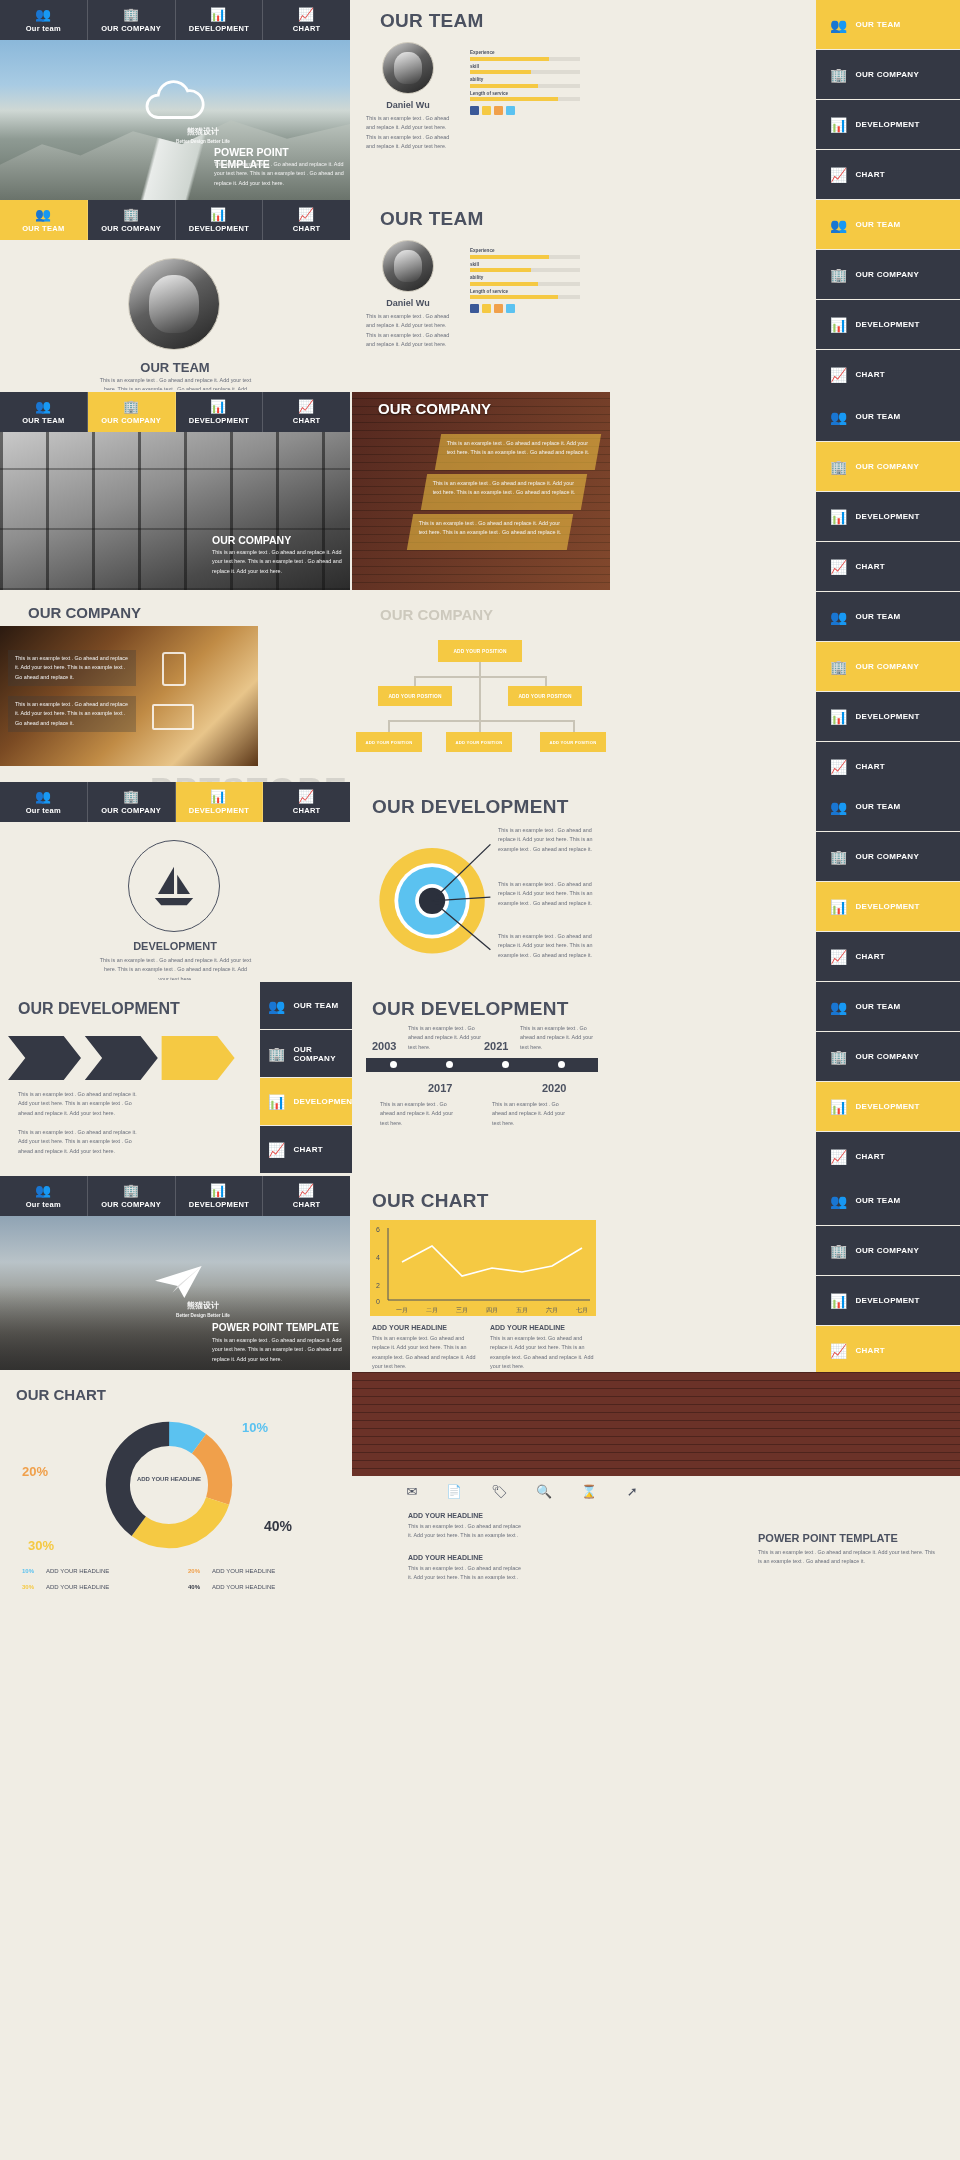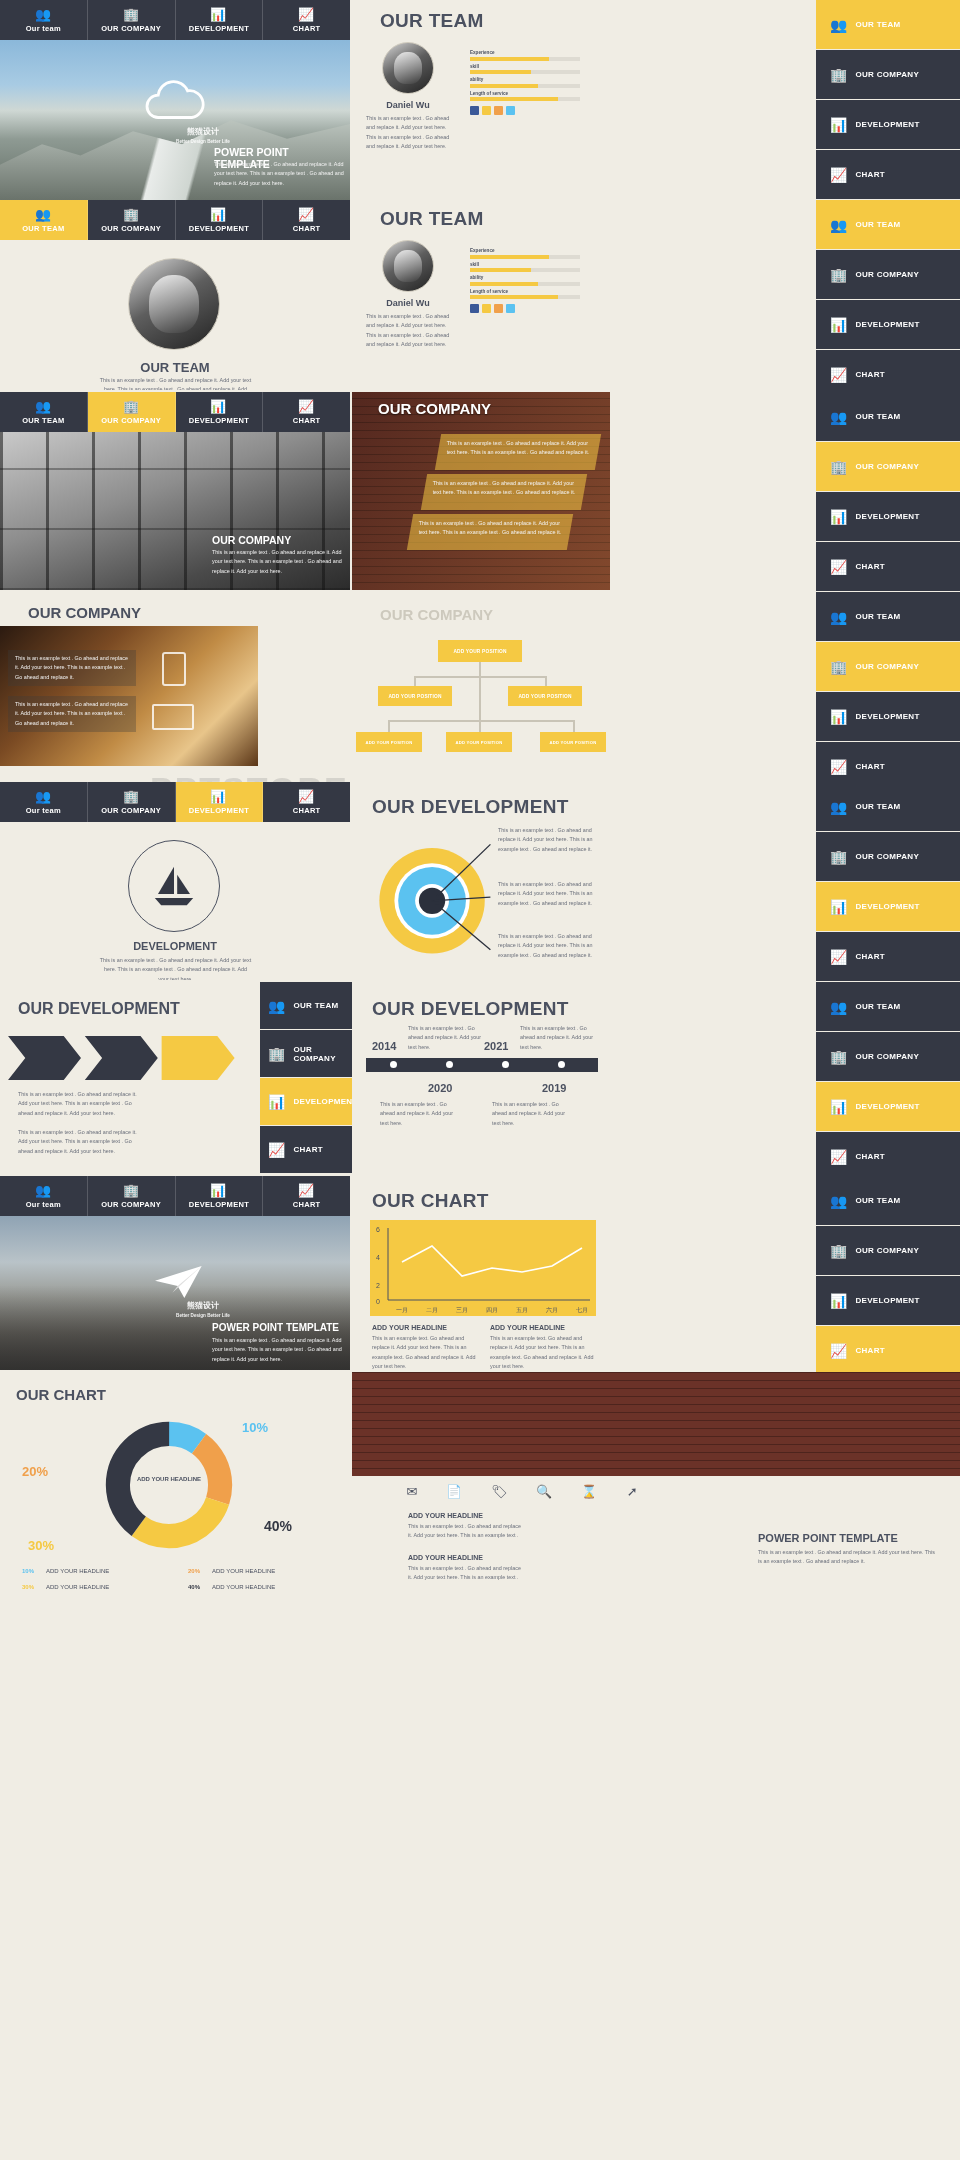--- a/index.html
+++ b/index.html
@@ -509,24 +509,24 @@
     </div>
   </div>
 
   <div class="slide" style="left:352px;top:982px;width:258px;height:192px;">
     <div class="title-lg" style="position:absolute;left:20px;top:16px;">OUR DEVELOPMENT</div>
     <div class="tl-line" style="left:14px;top:76px;width:232px;height:14px;"></div>
     <div class="tl-dot" style="left:36px;top:77px;"></div>
     <div class="tl-dot" style="left:92px;top:77px;"></div>
     <div class="tl-dot" style="left:148px;top:77px;"></div>
     <div class="tl-dot" style="left:204px;top:77px;"></div>
-    <div class="tl-year" style="left:20px;top:58px;">2014</div>
-    <div class="tl-year" style="left:76px;top:100px;">2020</div>
+    <div class="tl-year" style="left:20px;top:58px;">2003</div>
+    <div class="tl-year" style="left:76px;top:100px;">2017</div>
     <div class="tl-year" style="left:132px;top:58px;">2021</div>
-    <div class="tl-year" style="left:190px;top:100px;">2019</div>
+    <div class="tl-year" style="left:190px;top:100px;">2020</div>
     <div class="body-txt" style="position:absolute;left:56px;top:42px;width:78px;">This is an example text . Go ahead and replace it. Add your text here.</div>
     <div class="body-txt" style="position:absolute;left:28px;top:118px;width:78px;">This is an example text . Go ahead and replace it. Add your text here.</div>
     <div class="body-txt" style="position:absolute;left:168px;top:42px;width:78px;">This is an example text . Go ahead and replace it. Add your text here.</div>
     <div class="body-txt" style="position:absolute;left:140px;top:118px;width:78px;">This is an example text . Go ahead and replace it. Add your text here.</div>
   </div>
 
   <div class="rail" style="top:982px;">
     <div class="railitem">
       <span class="ico">👥</span>
       <span class="lbl">OUR TEAM</span>

